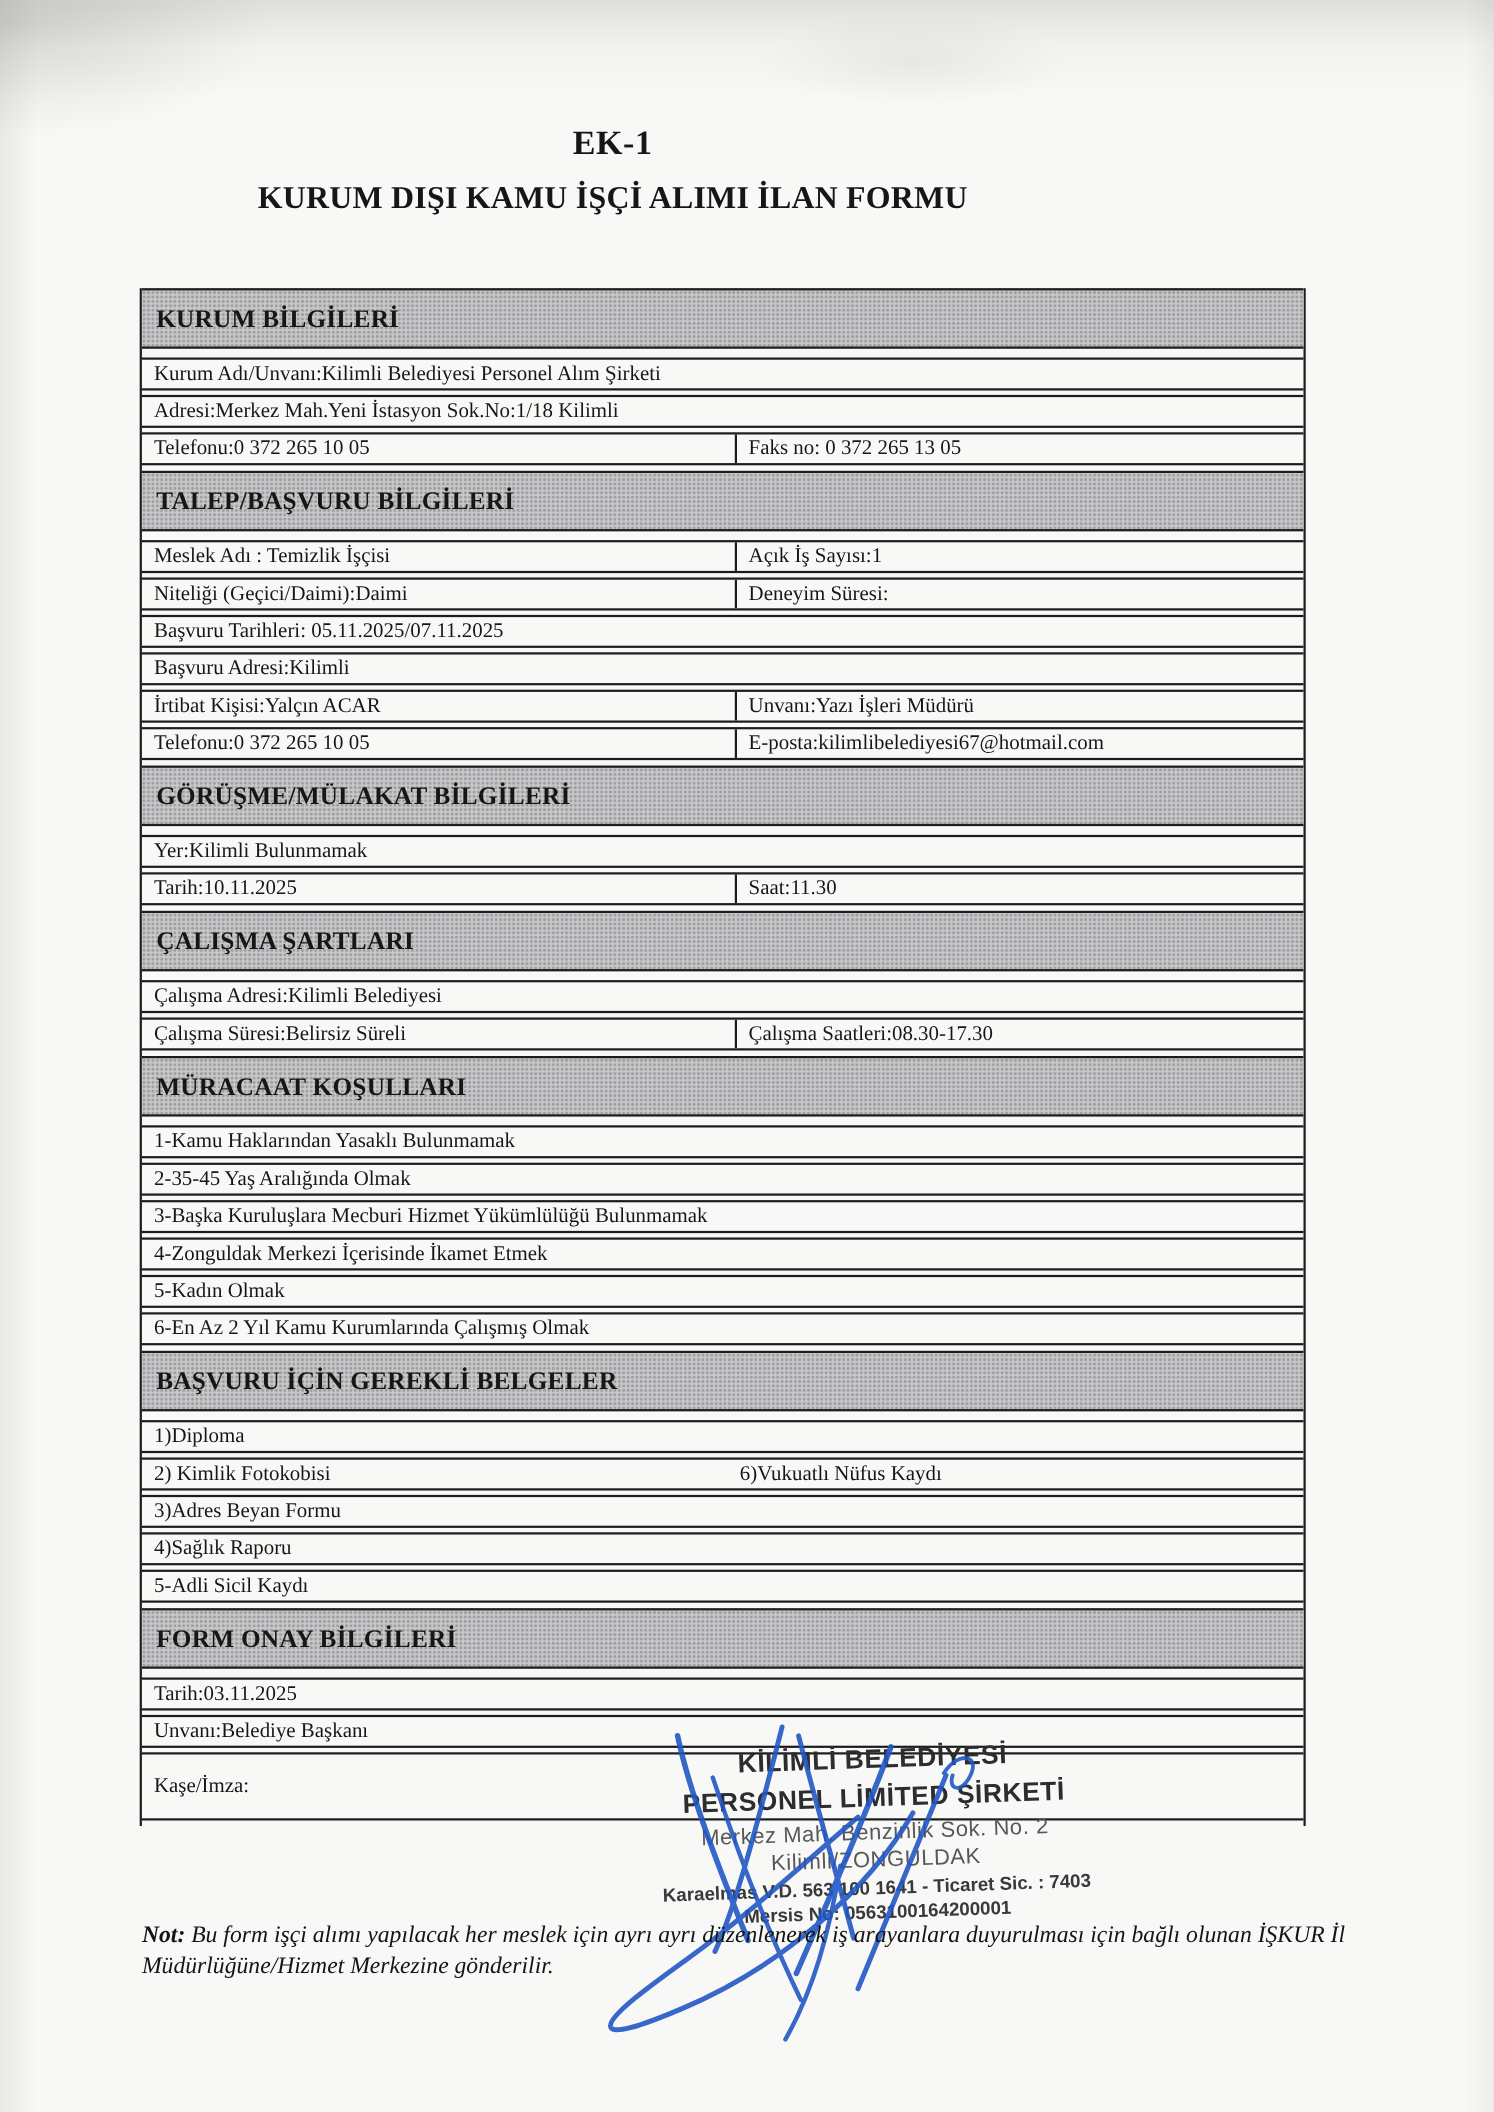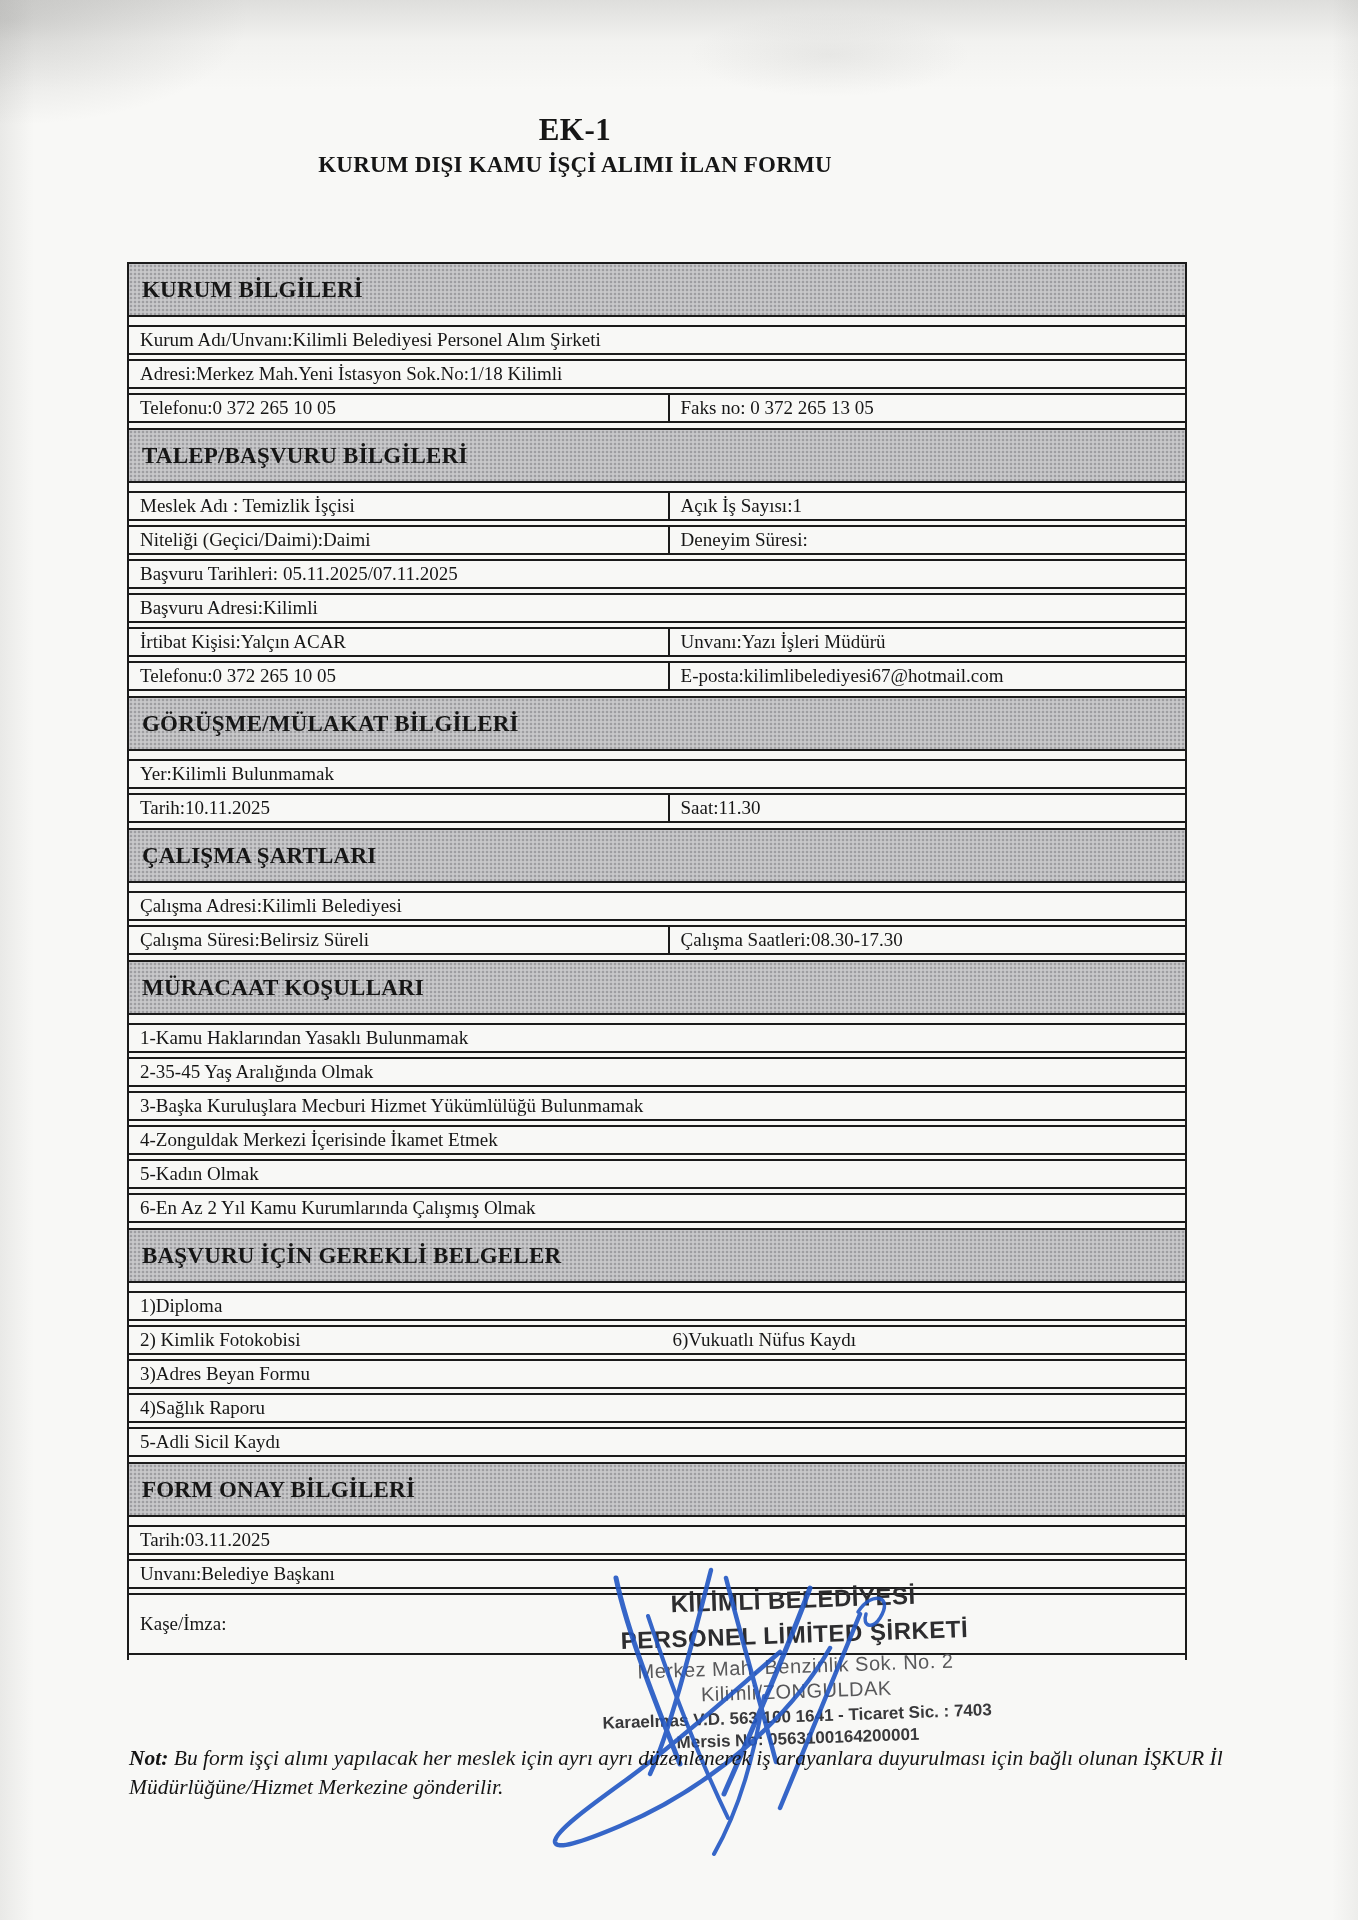--- a/index.html
+++ b/index.html
@@ -14,23 +14,23 @@
     background:
       radial-gradient(ellipse 340px 150px at 10px 20px, rgba(110,110,108,0.22), transparent 70%),
       radial-gradient(ellipse 200px 60px at 830px 55px, rgba(140,140,138,0.12), transparent 70%),
       linear-gradient(90deg, rgba(140,140,138,0.14), rgba(140,140,138,0) 34px),
       linear-gradient(270deg, rgba(140,140,138,0.10), rgba(140,140,138,0) 26px),
       linear-gradient(180deg, #dededc 0%, #f2f2f0 42px, #f8f8f6 90px),
       #f8f8f6;
   }
 
   
-  .titles { position:absolute; top:112px; left:141px; width:868px; text-align:center; }
+  .titles { position:absolute; top:112px; left:123px; width:868px; text-align:center; }
   .title-line1 { font-size:31px; font-weight:bold; letter-spacing:0.5px; }
-  .title-line2 { font-size:23px; font-weight:bold; margin-top:4px; letter-spacing:0.2px; }
+  .title-line2 { font-size:29px; font-weight:bold; margin-top:16px; letter-spacing:0.2px; }
 
   
   .form-table {
     position:absolute; top:262px; left:127px; width:1060px;
     border-left:2.5px solid #1b1b1b; border-right:2.5px solid #1b1b1b;
   }
   .section { margin-bottom:5px; }
   .sec-header {
     height:55px; display:flex; align-items:center;
     padding-left:13px; margin-bottom:8px;

